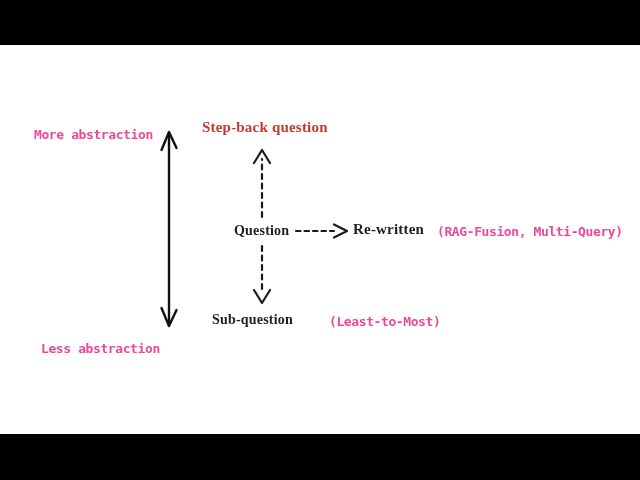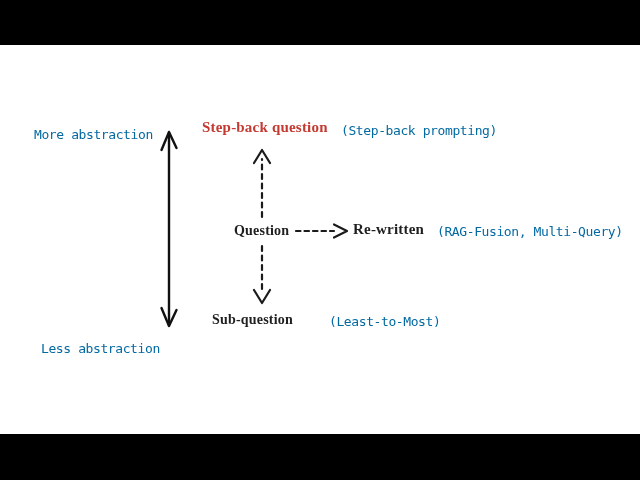--- a/index.html
+++ b/index.html
@@ -4,21 +4,21 @@
 <style>
   html,body{margin:0;padding:0;background:#000;}
   .page{position:relative;width:640px;height:480px;background:#000;overflow:hidden;
         font-family:"DejaVu Sans",sans-serif;}
   .letterbox{position:absolute;left:0;width:640px;background:#000;}
   .letterbox.top{top:0;height:45px;}
   .letterbox.bottom{top:434px;height:46px;}
   .content{position:absolute;left:0;top:45px;width:640px;height:389px;background:#ffffff;}
   .abs{position:absolute;white-space:nowrap;}
   .mono{font-family:"DejaVu Sans Mono","Liberation Mono",monospace;
-        font-weight:400;font-size:13px;color:#0369a1;letter-spacing:-0.4px;}
+        font-weight:700;font-size:13px;color:#ec4899;letter-spacing:-0.4px;}
   .hand{font-family:Liberation Serif, serif;
         font-weight:600;color:#1f1f1f;letter-spacing:0.2px;}
   .hand.md{font-size:14px;}
   .hand.lg{font-size:15px;}
   .red{color:#c43a31;}
   svg{display:block;}
 </style>
 </head>
 <body>
 
@@ -34,21 +34,20 @@
       <svg width="40" height="210" viewBox="0 0 40 210">
         <line x1="19" y1="9" x2="19" y2="201" stroke="#111" stroke-width="2.4" stroke-linecap="round"></line>
         <path d="M19,8 L11.5,26 M19,8 L26.5,24" stroke="#111" stroke-width="2.4" fill="none" stroke-linecap="round"></path>
         <path d="M19,202 L11.5,184 M19,202 L26.5,186" stroke="#111" stroke-width="2.4" fill="none" stroke-linecap="round"></path>
       </svg>
     </div>
 
     <div class="abs mono" style="left:41px;top:268px;margin-top:28px;">Less abstraction</div>
 
     <div class="abs hand lg red" style="left: 202px; top: 74px; color: rgb(196, 58, 49);">Step-back question</div>
-    <div class="abs mono" style="left:341px;top:78px;">(Step-back prompting)</div>
 
     <div class="abs" style="left:250px;top:102px;">
       <svg width="24" height="74" viewBox="0 0 24 74">
         <line x1="12" y1="70" x2="12" y2="12" stroke="#1b1b1b" stroke-width="2.2" stroke-dasharray="5,4.5" stroke-linecap="round"></line>
         <polyline points="4,16 12,3 20,16" fill="none" stroke="#1b1b1b" stroke-width="2.2" stroke-linecap="round" stroke-linejoin="round"></polyline>
       </svg>
     </div>
 
     <div class="abs hand md" style="left:234px;top:178px;">Question</div>
 

